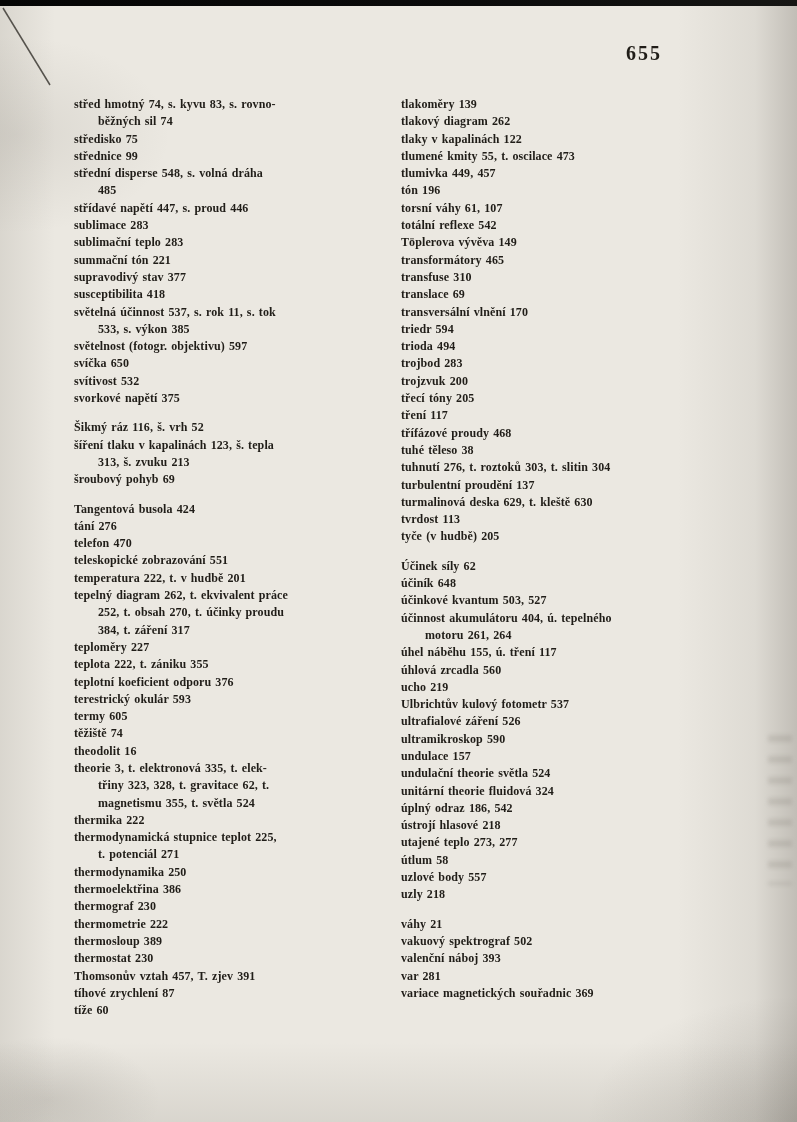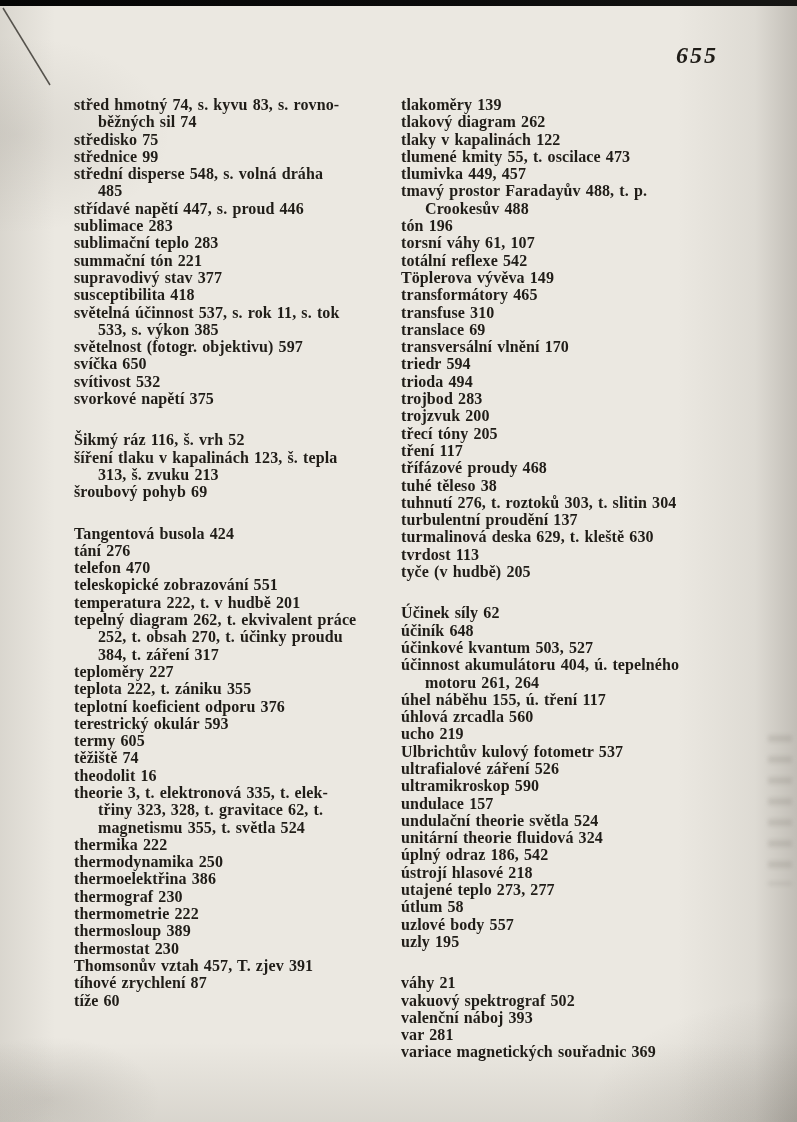--- a/index.html
+++ b/index.html
@@ -25,44 +25,43 @@
   .top-edge {
     position: absolute; top: 0; left: 0;
     width: 797px; height: 6px;
     background: linear-gradient(to right, #050505 0%, #0b0b0b 60%, #161614 100%);
   }
   .scratch {
     position: absolute; top: 5px; left: 0;
   }
   .page-number {
     position: absolute;
-    top: 42px; left: 676px;
-    font-size: 24px;
+    top: 42px; left: 626px;
+    font-size: 20px;
     font-weight: bold;
     letter-spacing: 2px;
-    font-style: italic;
   }
   .col {
     position: absolute;
     top: 96px;
-    font-size: 16px;
+    font-size: 12px;
     font-weight: bold;
     line-height: 17.3px;
     word-spacing: 1px;
     letter-spacing: 0.1px;
     text-rendering: optimizeLegibility;
   }
   .col-left  { left: 74px;  width: 338px; }
   .col-right { left: 401px; width: 374px; }
   .entry {
     padding-left: 24px;
     text-indent: -24px;
     white-space: pre-line;
   }
-  .group + .group { margin-top: 24px; }
+  .group + .group { margin-top: 12px; }
   .margin-ghost {
     position: absolute;
     top: 735px; right: 5px;
     width: 24px; height: 150px;
     background: repeating-linear-gradient(
       to bottom,
       rgba(118,112,104,0.35) 0 7px,
       rgba(118,112,104,0) 7px 21px);
     filter: blur(2px);
     opacity: 0.55;
@@ -117,40 +116,40 @@
         <div class="entry">teplota 222, t. zániku 355</div>
         <div class="entry">teplotní koeficient odporu 376</div>
         <div class="entry">terestrický okulár 593</div>
         <div class="entry">termy 605</div>
         <div class="entry">těžiště 74</div>
         <div class="entry">theodolit 16</div>
         <div class="entry">theorie 3, t. elektronová 335, t. elek-
 třiny 323, 328, t. gravitace 62, t.
 magnetismu 355, t. světla 524</div>
         <div class="entry">thermika 222</div>
+        <div class="entry">thermodynamická stupnice teplot 225,
+t. potenciál 271</div>
         <div class="entry">thermodynamika 250</div>
         <div class="entry">thermoelektřina 386</div>
         <div class="entry">thermograf 230</div>
         <div class="entry">thermometrie 222</div>
         <div class="entry">thermosloup 389</div>
         <div class="entry">thermostat 230</div>
         <div class="entry">Thomsonův vztah 457, T. zjev 391</div>
         <div class="entry">tíhové zrychlení 87</div>
         <div class="entry">tíže 60</div>
       </div>
     </div>
   <div class="col col-right">
       <div class="group">
         <div class="entry">tlakoměry 139</div>
         <div class="entry">tlakový diagram 262</div>
         <div class="entry">tlaky v kapalinách 122</div>
         <div class="entry">tlumené kmity 55, t. oscilace 473</div>
         <div class="entry">tlumivka 449, 457</div>
-        <div class="entry">tmavý prostor Faradayův 488, t. p.
-Crookesův 488</div>
         <div class="entry">tón 196</div>
         <div class="entry">torsní váhy 61, 107</div>
         <div class="entry">totální reflexe 542</div>
         <div class="entry">Töplerova vývěva 149</div>
         <div class="entry">transformátory 465</div>
         <div class="entry">transfuse 310</div>
         <div class="entry">translace 69</div>
         <div class="entry">transversální vlnění 170</div>
         <div class="entry">triedr 594</div>
         <div class="entry">trioda 494</div>
@@ -179,21 +178,21 @@
         <div class="entry">ultrafialové záření 526</div>
         <div class="entry">ultramikroskop 590</div>
         <div class="entry">undulace 157</div>
         <div class="entry">undulační theorie světla 524</div>
         <div class="entry">unitární theorie fluidová 324</div>
         <div class="entry">úplný odraz 186, 542</div>
         <div class="entry">ústrojí hlasové 218</div>
         <div class="entry">utajené teplo 273, 277</div>
         <div class="entry">útlum 58</div>
         <div class="entry">uzlové body 557</div>
-        <div class="entry">uzly 195</div>
+        <div class="entry">uzly 218</div>
       </div>
       <div class="group">
         <div class="entry">váhy 21</div>
         <div class="entry">vakuový spektrograf 502</div>
         <div class="entry">valenční náboj 393</div>
         <div class="entry">var 281</div>
         <div class="entry">variace magnetických souřadnic 369</div>
       </div>
     </div>
   <div class="margin-ghost"></div>

